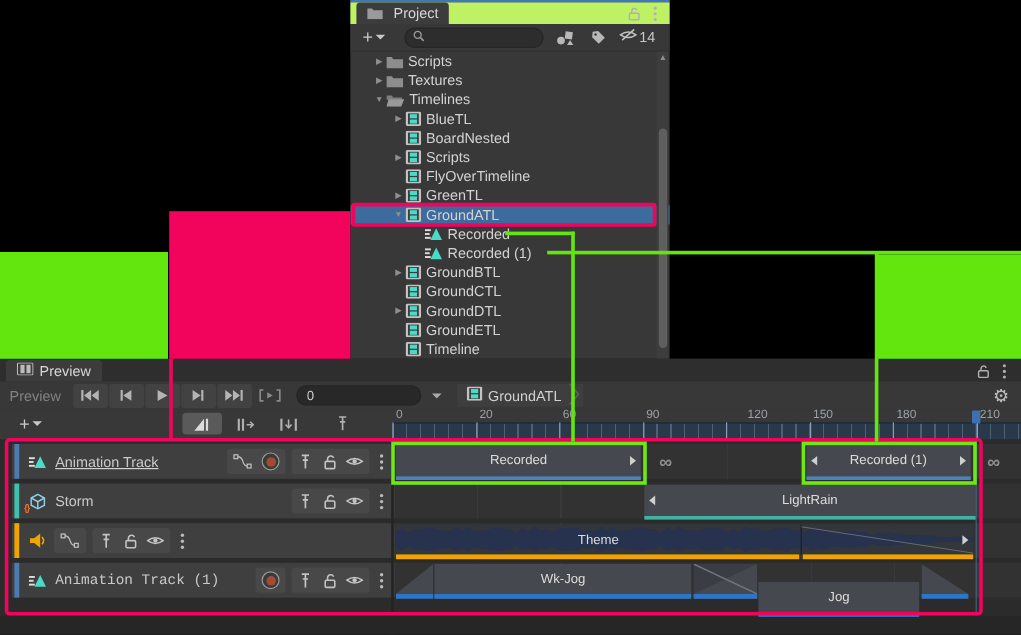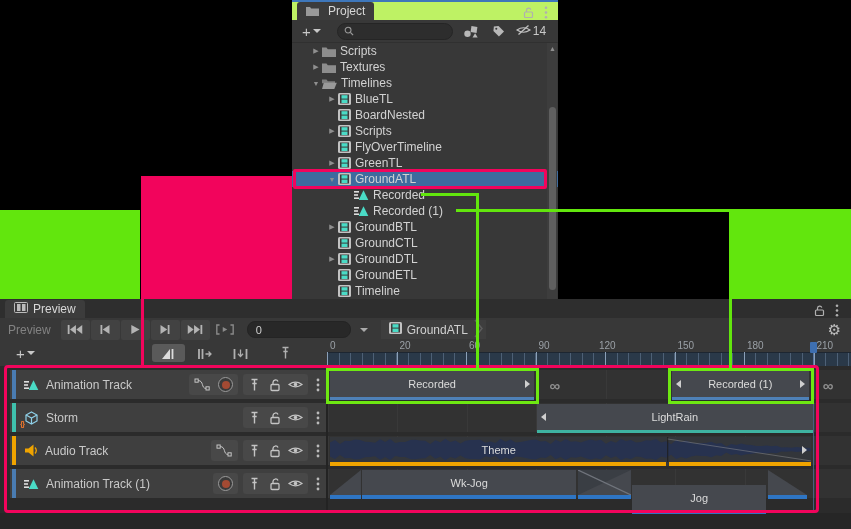--- a/index.html
+++ b/index.html
@@ -445,31 +445,31 @@
           </svg>
         </span>
     </div>
 
     <div id="ruler-band"></div>
     <div id="ruler-labels" style="position: absolute; left: 0px; top: 0px; width: 100%;">
         <div class="rlabel" style="left: 330px; position: absolute;">0</div>
         <div class="rlabel" style="left: 399.501px; position: absolute;">20</div>
         <div class="rlabel" style="left: 469.002px; position: absolute;">60</div>
         <div class="rlabel" style="left: 538.503px; position: absolute;">90</div>
-        <div class="rlabel" style="left: 599px; position: absolute;">120</div>
+        <div class="rlabel" style="left: 623px; position: absolute;">120</div>
         <div class="rlabel" style="left: 677.505px; position: absolute;">150</div>
         <div class="rlabel" style="left: 747.006px; position: absolute; text-align: right;">180</div>
         <div class="rlabel" style="left: 816.507px; position: absolute;">210</div>
       </div>
     <div id="end-marker"></div>
     <div id="end-line"></div>
 
     <div id="tracks-area">
         <div class="lane" style="top: 4px;"></div>
-        <div class="track-header" style="top: 4px;">
+        <div class="track-header" style="top: 4px; text-decoration: underline;">
           <div class="track-stripe" style="background: rgb(74, 124, 178);"></div>
           <div class="th-icon">
             <svg width="15" height="12" viewBox="0 0 15 12">
               <rect x="0" y="2" width="5" height="1.6" fill="#dedede"></rect>
               <rect x="0" y="5.2" width="4" height="1.6" fill="#dedede"></rect>
               <rect x="0" y="8.4" width="5" height="1.6" fill="#dedede"></rect>
               <path d="M9.5 1.2 L14.3 11 H4.7 Z" fill="#4adbc6"></path>
             </svg>
           </div>
           <div class="th-label">Animation Track</div>
@@ -554,21 +554,20 @@
         </div>
         <div class="lane" style="top: 70px;"></div>
         <div class="track-header" style="top: 70px;">
           <div class="track-stripe" style="background: rgb(240, 164, 0);"></div>
           <div class="th-icon">
             <svg width="14" height="13" viewBox="0 0 14 13">
               <path d="M1 4.5 H4.5 L9.5 0.5 V12.5 L4.5 8.5 H1 Z" fill="#f0a400"></path>
               <path d="M11 3.5 q2.6 3 0 6" stroke="#f0a400" fill="none" stroke-width="1.3"></path>
             </svg>
           </div>
-          <div class="th-label">Audio Track</div>
           <div class="tgroup">
             <div style="display: flex; align-items: center;">
               <svg width="17" height="13" viewBox="0 0 17 13">
                 <rect x="1" y="1" width="3.2" height="3.2" fill="none" stroke="#c4c4c4"></rect>
                 <rect x="12" y="8.8" width="3.2" height="3.2" fill="none" stroke="#c4c4c4"></rect>
                 <path d="M4.2 2.6 C10 2.6 7 10.4 12 10.4" fill="none" stroke="#c4c4c4"></path>
               </svg>
             </div>
           </div>
           <div class="tgroup">
@@ -592,21 +591,21 @@
           </div>
           <div class="kebab">
             <svg width="4" height="14">
               <circle cx="2" cy="2" r="1.4" fill="#bbb"></circle>
               <circle cx="2" cy="7" r="1.4" fill="#bbb"></circle>
               <circle cx="2" cy="12" r="1.4" fill="#bbb"></circle>
             </svg>
           </div>
         </div>
         <div class="lane" style="top: 103px;"></div>
-        <div class="track-header" style="top: 103px;">
+        <div class="track-header" style="top: 103px; font-family: Liberation Mono, monospace;">
           <div class="track-stripe" style="background: rgb(74, 124, 178);"></div>
           <div class="th-icon">
             <svg width="15" height="12" viewBox="0 0 15 12">
               <rect x="0" y="2" width="5" height="1.6" fill="#dedede"></rect>
               <rect x="0" y="5.2" width="4" height="1.6" fill="#dedede"></rect>
               <rect x="0" y="8.4" width="5" height="1.6" fill="#dedede"></rect>
               <path d="M9.5 1.2 L14.3 11 H4.7 Z" fill="#4adbc6"></path>
             </svg>
           </div>
           <div class="th-label">Animation Track (1)</div>

